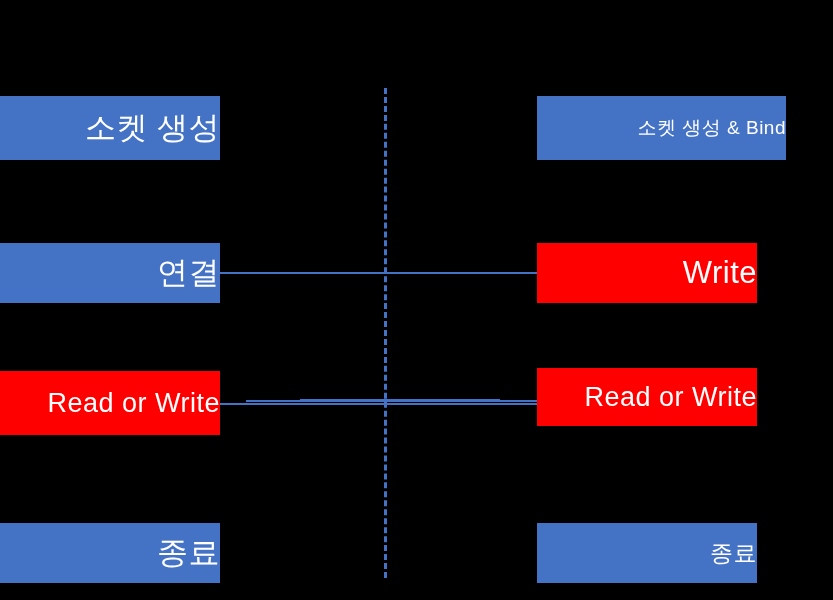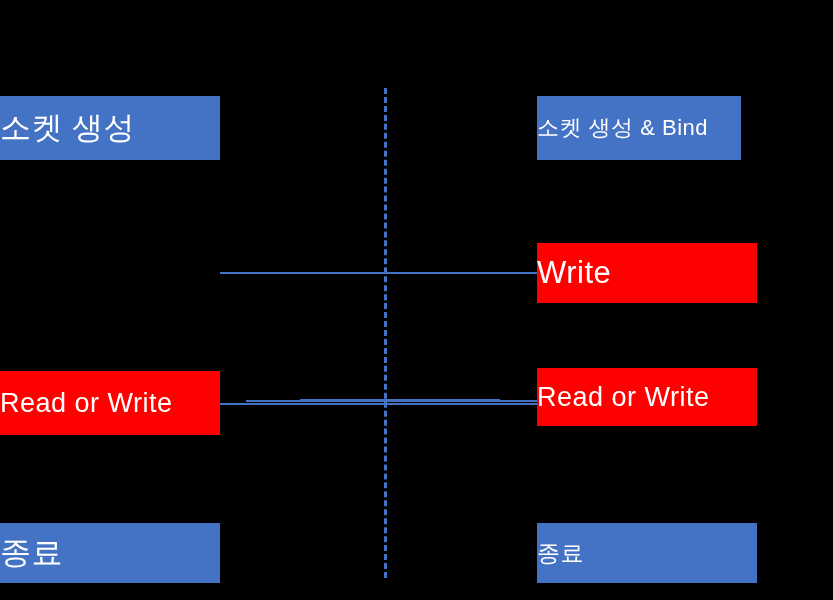--- a/index.html
+++ b/index.html
@@ -17,21 +17,21 @@
     height: 600px;
     background: #000000;
     overflow: hidden;
   }
 
   
   .node {
     position: absolute;
     display: flex;
     align-items: center;
-    justify-content: flex-start;
+    justify-content: flex-end;
     color: #ffffff;
     text-align: center;
     line-height: 1.05;
     white-space: nowrap;
     box-sizing: border-box;
     letter-spacing: 0.5px;
     z-index: 3;
   }
   .node.blue { background: #4472c4; }
   .node.red  { background: #ff0000; }
@@ -49,22 +49,22 @@
     left: 0px;  top: 371px; width: 220px; height: 64px;
     font-size: 27px;
   }
   .n-close-client {
     left: 0px;  top: 523px; width: 220px; height: 60px;
     font-size: 31px;
   }
 
   
   .n-create-server {
-    left: 537px; top: 96px;  width: 204px; height: 64px;
-    font-size: 22px;
+    left: 537px; top: 96px;  width: 249px; height: 64px;
+    font-size: 19px;
   }
   .n-accept {
     left: 537px; top: 243px; width: 220px; height: 60px;
     font-size: 31px;
   }
   .n-rw-server {
     left: 537px; top: 368px; width: 220px; height: 58px;
     font-size: 27px;
   }
   .n-close-server {
@@ -122,20 +122,23 @@
 
   <div class="link link-accept"></div>
   <div class="link link-rw-a"></div>
   <div class="link link-rw-b"></div>
   <div class="link link-rw-c"></div>
 
   <div class="node blue n-create-client">
     <span>소켓 생성</span>
   </div>
 
+  <div class="node blue n-connect">
+    <span>연결</span>
+  </div>
 
   <div class="node red n-rw-client">
     <span>Read or Write</span>
   </div>
 
   <div class="node blue n-close-client">
     <span>종료</span>
   </div>
 
   <div class="node blue n-create-server">

